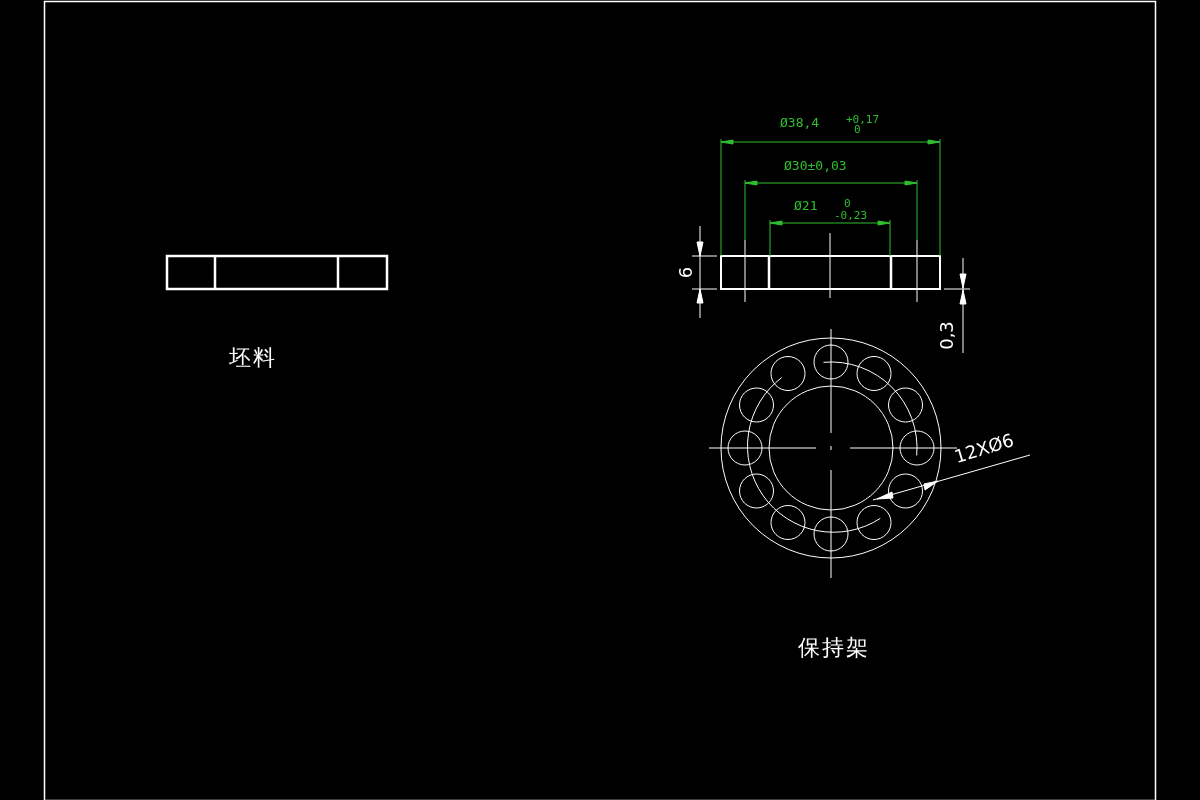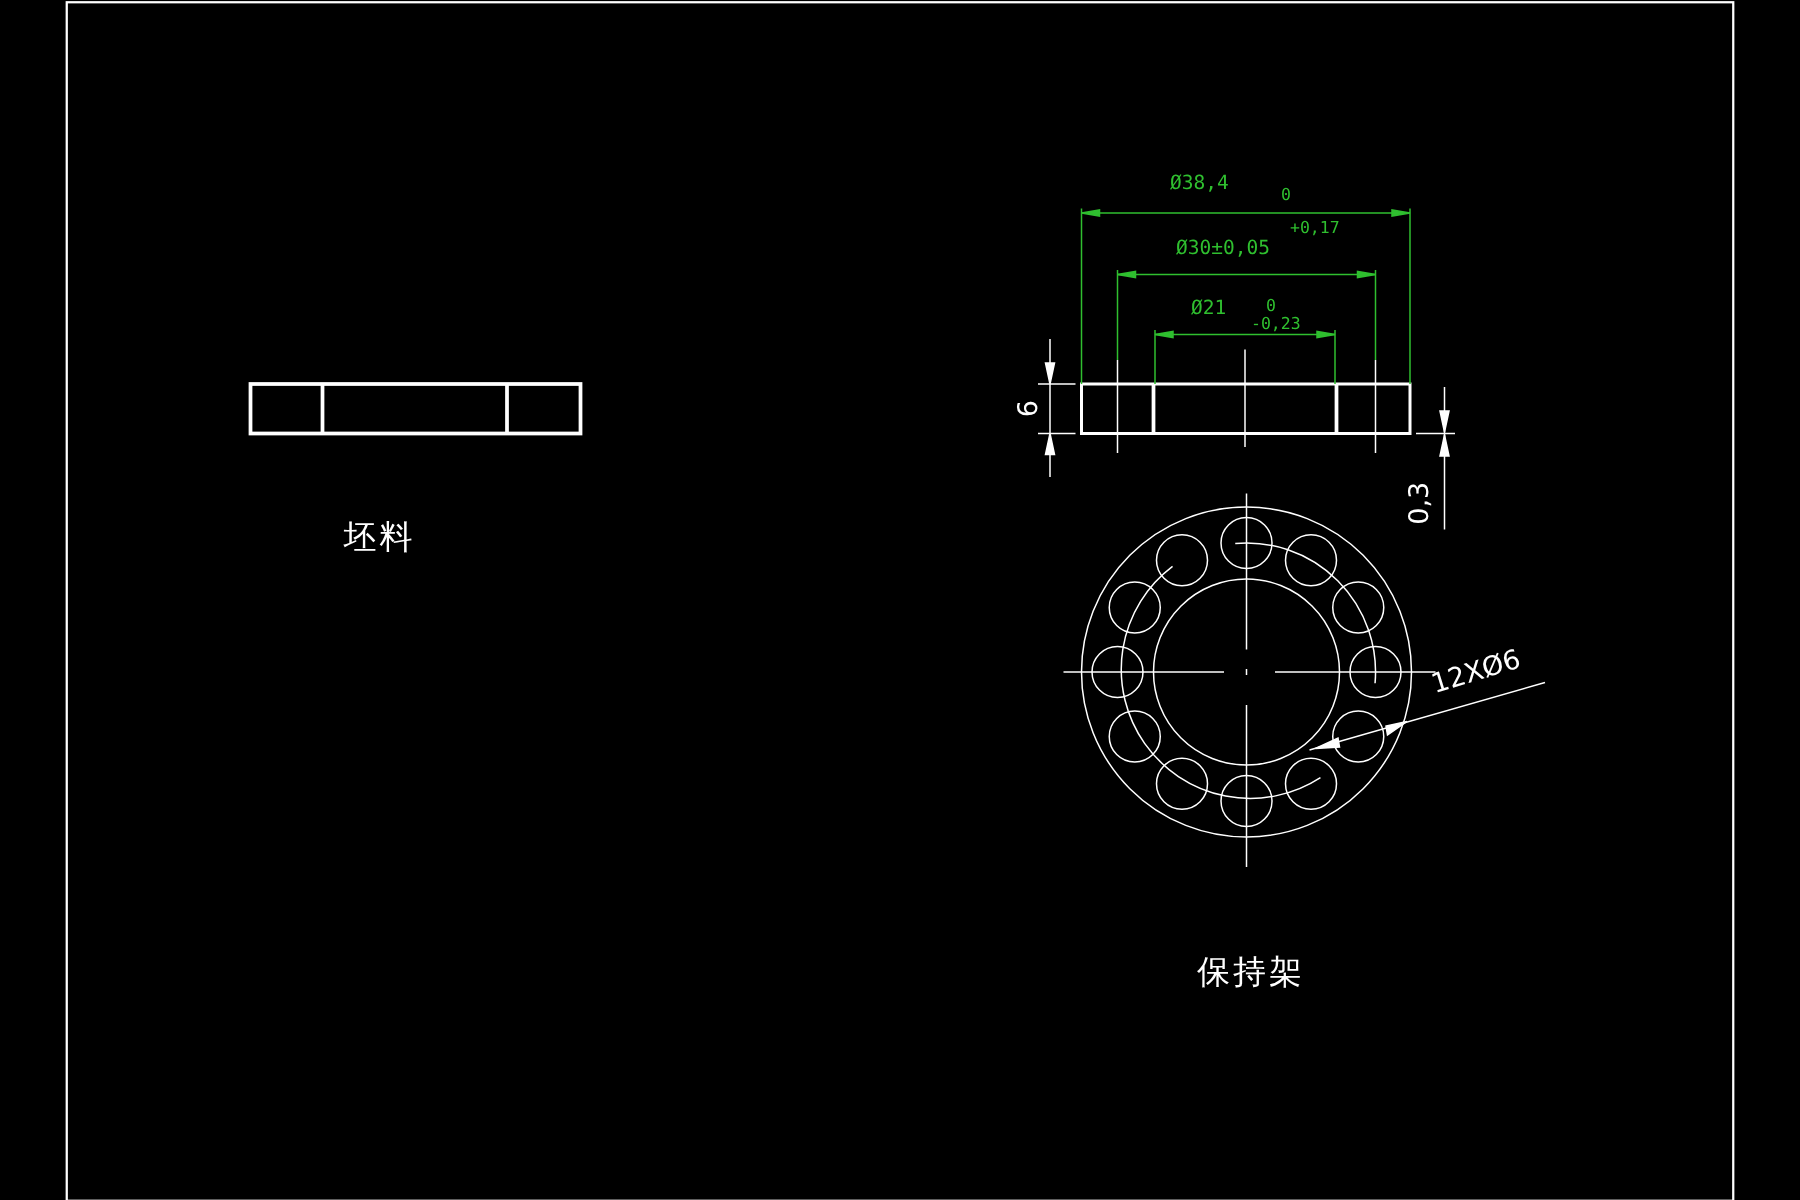--- a/index.html
+++ b/index.html
@@ -98,24 +98,24 @@
     <polygon points="877,499 892,492 893,498"></polygon>
     <polygon points="938,481 924,484 925,490"></polygon>
   </g>
 </svg>
 
 <div class="lbl title-cn" style="left:229px; top:343px;">坯料</div>
 <div class="lbl title-cn" style="left:798px; top:633px;">保持架</div>
 
 <div style="position:absolute; left:780px; top:112px;">
   <span class="dim dimtext" style="left:0; top:3px;">Ø38,4</span>
-  <span class="dim sup" style="left:80px; top:2px;margin-top:32px;">+0,17</span>
+  <span class="dim sup" style="left:66px; top:2px;">+0,17</span>
   <span class="dim sup" style="left:74px; top:12px;">0</span>
 </div>
-<div class="dim dimtext" style="left:784px; top:158px;">Ø30±0,05</div>
+<div class="dim dimtext" style="left:784px; top:158px;">Ø30±0,03</div>
 <div style="position:absolute; left:794px; top:196px;">
   <span class="dim dimtext" style="left:0; top:2px;">Ø21</span>
   <span class="dim sup" style="left:50px; top:2px;">0</span>
   <span class="dim sup" style="left:40px; top:14px;">-0,23</span>
 </div>
 
 <div class="lbl" style="left:680px; top:262px; font-size:18px; transform:rotate(-90deg);">6</div>
 <div class="lbl" style="left:932px; top:325px; font-size:18px; transform:rotate(-90deg);">0,3</div>
 <div class="lbl" style="left:958px; top:446px; font-size:18px; transform:rotate(-17deg); transform-origin:left bottom;">12XØ6</div>
 

